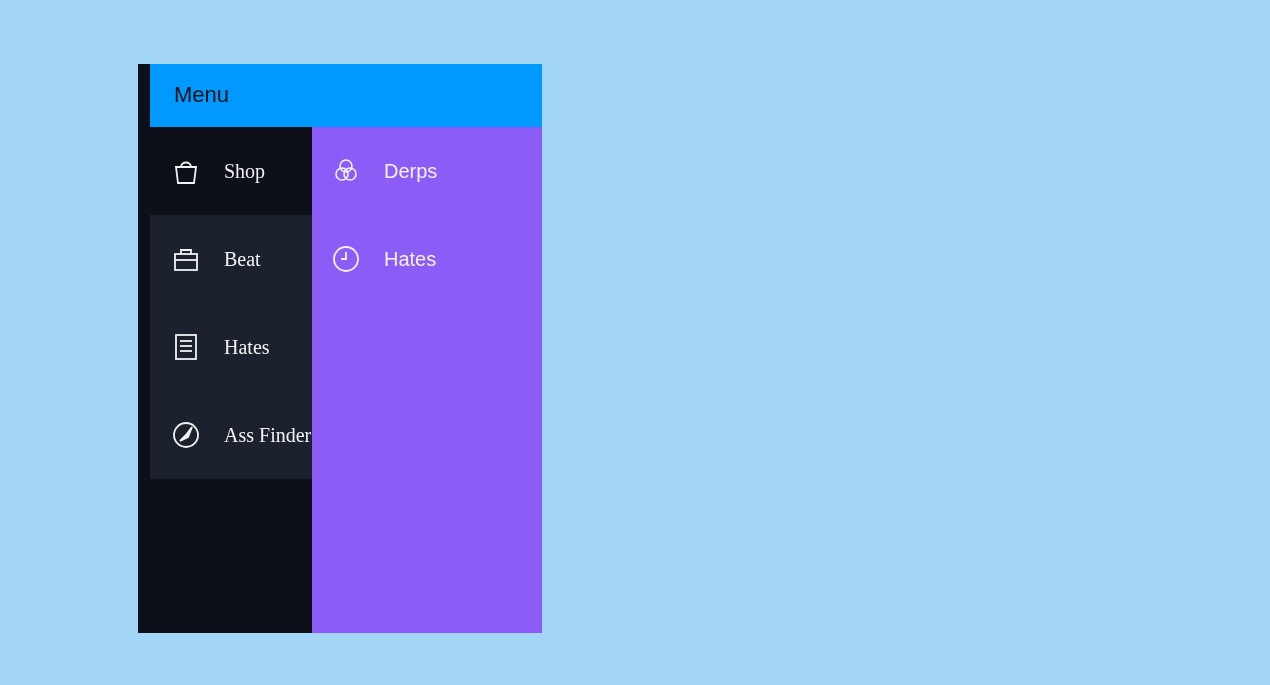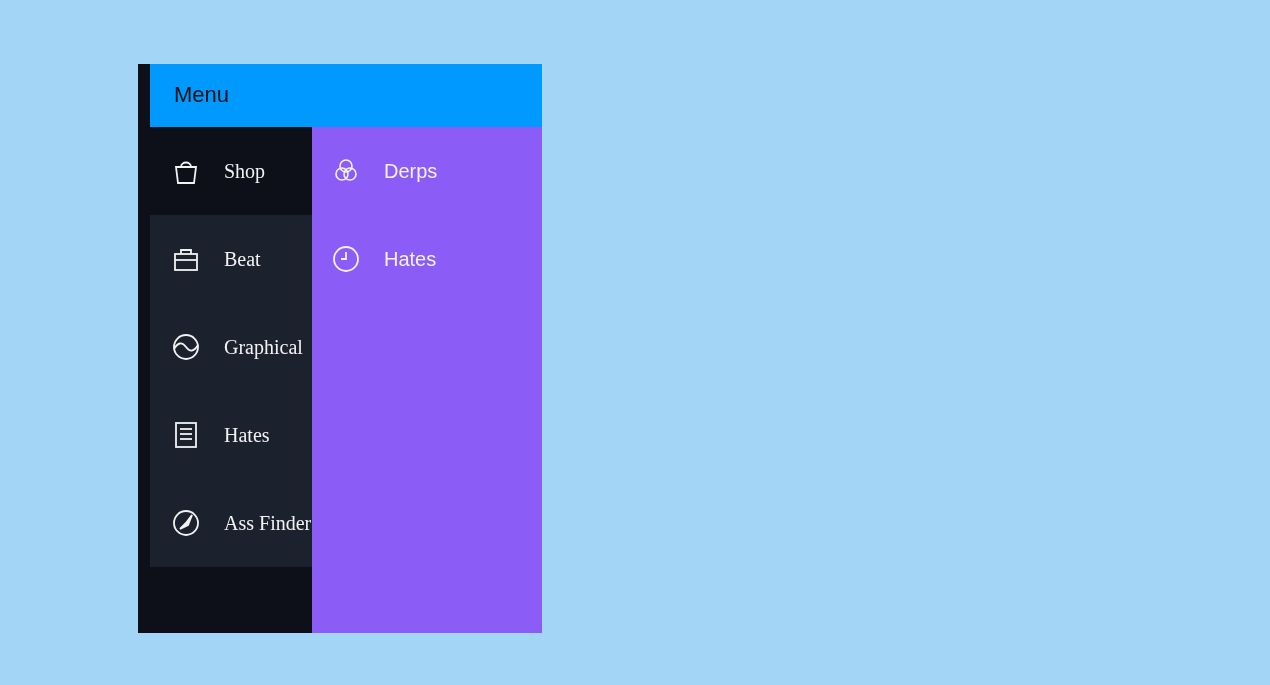--- a/index.html
+++ b/index.html
@@ -126,29 +126,20 @@
         <span class="icon">
           <svg viewBox="0 0 32 32" fill="none" stroke-width="1.8">
             <rect x="5" y="11" width="22" height="16"></rect>
             <path d="M11 11 V7 H21 V11"></path>
             <line x1="5" y1="17" x2="27" y2="17"></line>
           </svg>
         </span>
         <span>Beat</span>
       </div>
 
-      <div class="menu-item active-group">
-        <span class="icon">
-          <svg viewBox="0 0 32 32" fill="none" stroke-width="1.8">
-            <circle cx="16" cy="16" r="12"></circle>
-            <path d="M4 18 Q10 8 16 16 T28 14"></path>
-          </svg>
-        </span>
-        <span>Graphical</span>
-      </div>
 
       <div class="menu-item active-group">
         <span class="icon">
           <svg viewBox="0 0 32 32" fill="none" stroke-width="1.8">
             <rect x="6" y="4" width="20" height="24"></rect>
             <line x1="10" y1="10" x2="22" y2="10"></line>
             <line x1="10" y1="15" x2="22" y2="15"></line>
             <line x1="10" y1="20" x2="22" y2="20"></line>
           </svg>
         </span>

